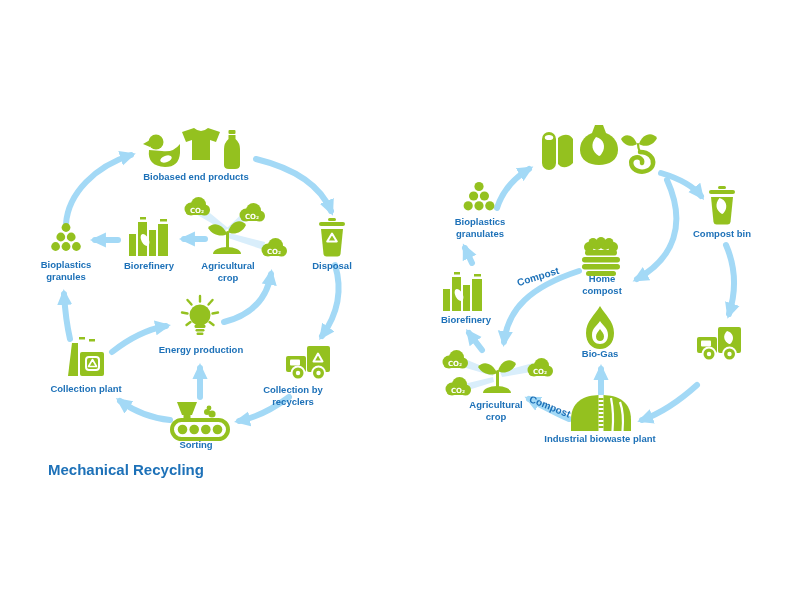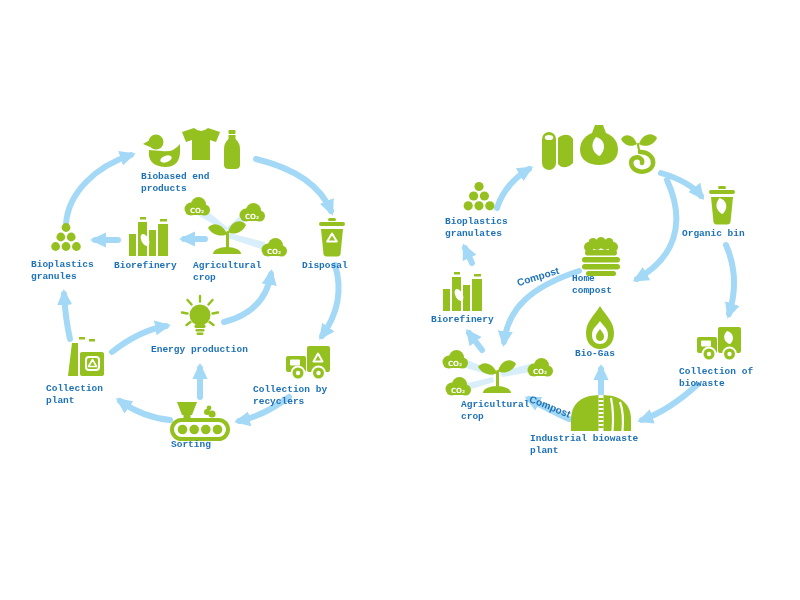--- a/index.html
+++ b/index.html
@@ -1,20 +1,20 @@
 <!DOCTYPE html>
 <html><head>
 <meta charset="utf-8">
 <style>
   html,body{margin:0;padding:0;background:#fff;}
   .canvas{position:relative;width:800px;height:600px;background:#ffffff;overflow:hidden;
           font-family:"Liberation Sans", sans-serif;}
   .canvas svg{position:absolute;left:0;top:0;}
-  .lbl{position:absolute;transform:translateX(-50%);
-       font-size:9.5px;font-weight:bold;color:#1D71B8;white-space:pre-line;line-height:1.3;font-family:Liberation Mono, monospace;}
+  .lbl{position:absolute;transform:translateX(-50%);text-align:center;
+       font-size:9.5px;font-weight:bold;color:#1D71B8;white-space:pre-line;line-height:1.3;}
   .title{position:absolute;font-size:15px;font-weight:bold;color:#1D71B8;}
   .compost{position:absolute;font-size:10px;font-weight:bold;color:#1D71B8;}
   .co2{font-family:"DejaVu Sans", sans-serif;font-size:7px;font-weight:bold;fill:#ffffff;text-anchor:middle;}
   .arrow{fill:none;stroke:#A3D9F6;stroke-width:6;stroke-linecap:round;}
   .icon{fill:#94C11F;}
   .wcut{fill:#ffffff;}
   .wline{fill:none;stroke:#ffffff;stroke-linejoin:round;}
 </style>
 </head>
 <body>
@@ -321,29 +321,28 @@
 granules</div>
 <div class="lbl" style="left:149px;top:260px;width:70px">Biorefinery</div>
 <div class="lbl" style="left:228px;top:260px;width:70px">Agricultural
 crop</div>
 <div class="lbl" style="left:332px;top:260px;width:60px">Disposal</div>
 <div class="lbl" style="left:201px;top:344px;width:100px">Energy production</div>
 <div class="lbl" style="left:86px;top:383px;width:80px">Collection plant</div>
 <div class="lbl" style="left:293px;top:384px;width:80px">Collection by
 recyclers</div>
 <div class="lbl" style="left:196px;top:439px;width:50px">Sorting</div>
+<div class="title" style="left:48px;top:461px">Mechanical Recycling</div>
 
 <div class="lbl" style="left:480px;top:216px;width:70px">Bioplastics
 granulates</div>
-<div class="lbl" style="left:722px;top:228px;width:80px">Organic bin</div>
+<div class="lbl" style="left:722px;top:228px;width:80px">Compost bin</div>
 <div class="lbl" style="left:602px;top:273px;width:60px">Home
 compost</div>
 <div class="lbl" style="left:466px;top:314px;width:70px">Biorefinery</div>
 <div class="lbl" style="left:600px;top:348px;width:50px">Bio-Gas</div>
 <div class="lbl" style="left:496px;top:399px;width:70px">Agricultural
 crop</div>
 <div class="lbl" style="left:600px;top:433px;width:140px">Industrial biowaste plant</div>
-<div class="lbl" style="left:719px;top:366px;width:80px">Collection of
-biowaste</div>
 <div class="compost" style="left:538px;top:271px;transform:translateX(-50%) rotate(-17deg)">Compost</div>
 <div class="compost" style="left:550px;top:401px;transform:translateX(-50%) rotate(22deg)">Compost</div>
 
 </div>
 
 </body></html>

